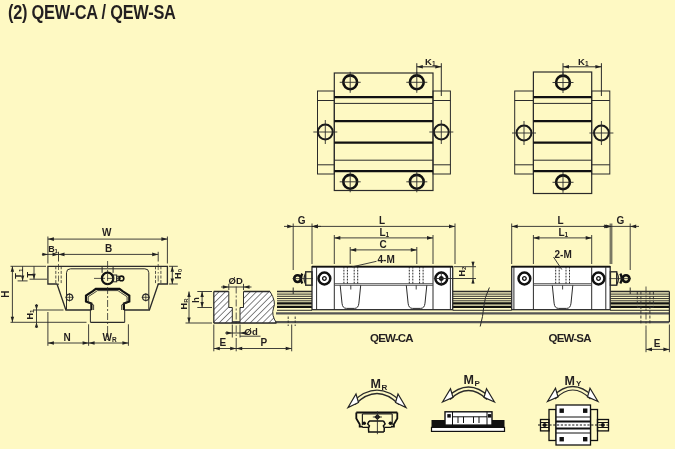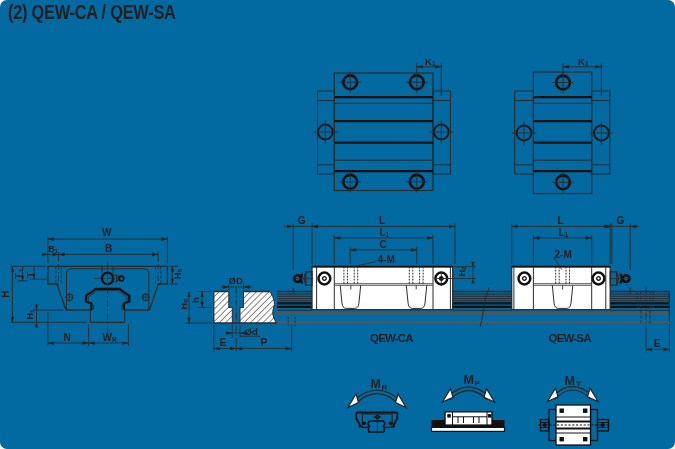--- a/index.html
+++ b/index.html
@@ -1,16 +1,16 @@
 <!DOCTYPE html>
 <html><head>
 <meta charset="utf-8">
 <style>
   html,body{margin:0;padding:0;background:#ffffff;}
-  #page{position:relative;width:675px;height:449px;background:#0369a1;overflow:hidden;border-radius:7px;}
+  #page{position:relative;width:675px;height:449px;background:#fef9c3;overflow:hidden;}
   svg{position:absolute;top:0;left:0;}
   text{font-family:"Liberation Sans",sans-serif;}
 </style>
 </head>
 <body>
 <div id="page">
 <svg width="675" height="449" viewBox="0 0 675 449">
 <defs>
   <pattern id="hatch" width="4.4" height="4.4" patternUnits="userSpaceOnUse" patternTransform="rotate(45)">
     <rect width="4.4" height="4.4" fill="#fff"></rect>

